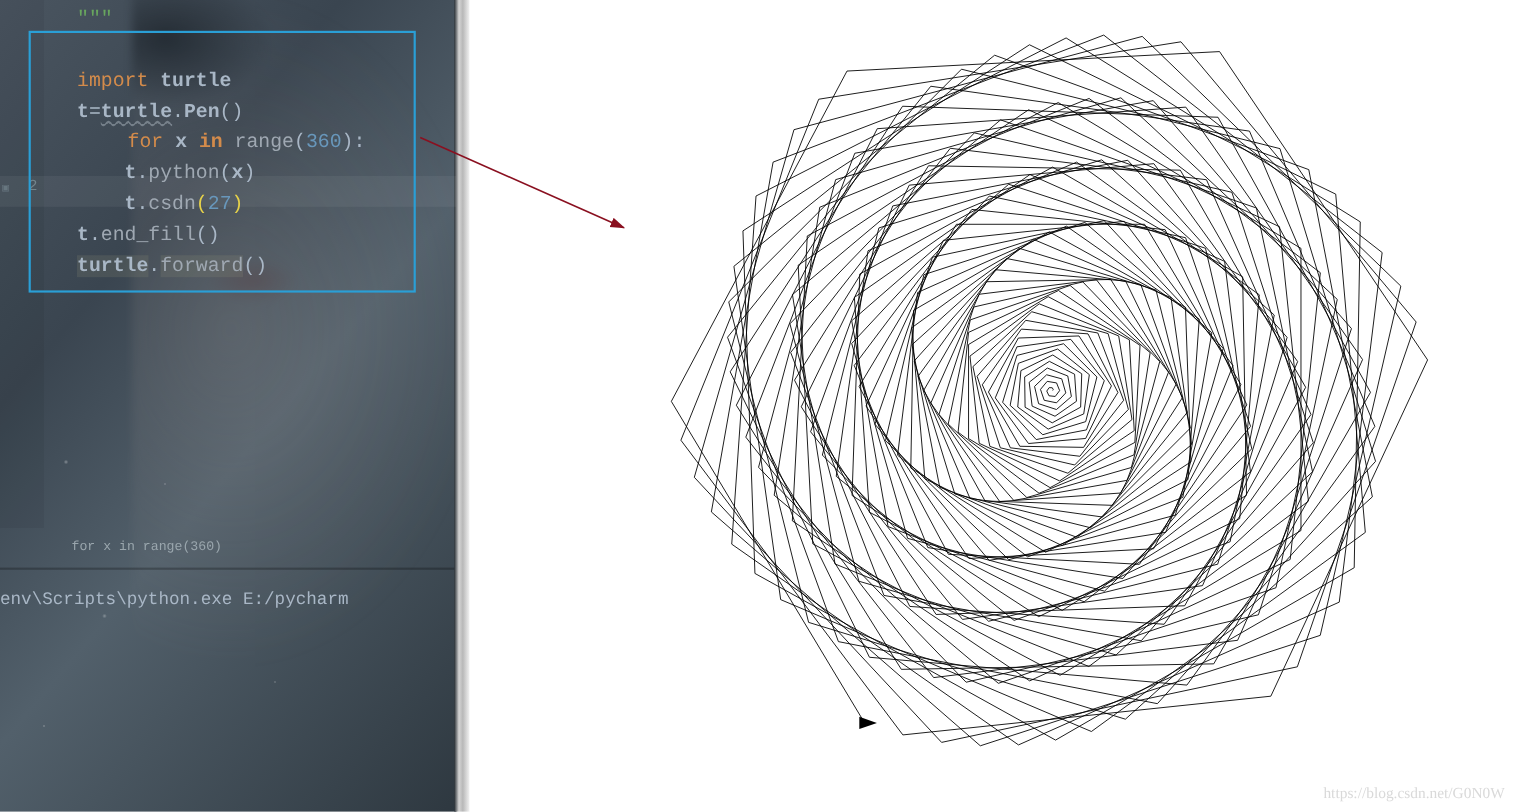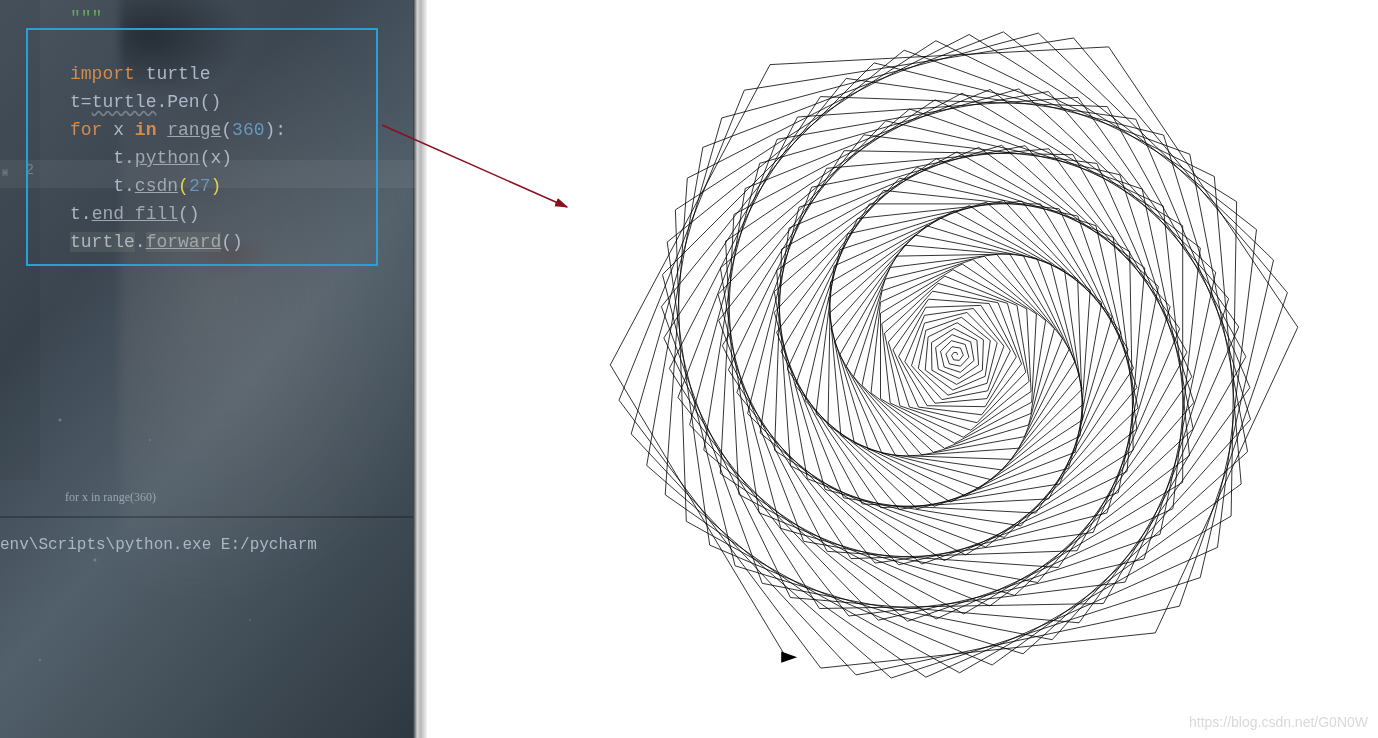--- a/index.html
+++ b/index.html
@@ -67,45 +67,45 @@
   .code {
     position: absolute;
     left: 70px;
     top: 4px;
     font-size: 18px;
     line-height: 28px;
     white-space: pre;
     z-index: 3;
   }
   .kw-import { color: #d38b4b; }
-  .kw-for    { color: #d38b4b; }
+  .kw-for    { color: #d38b4b; margin-left: 46px; }
   .kw-in     { color: #d38b4b; font-weight: bold; }
-  .name      { color: #a9b7c6; }
-  .func      { color: #9fa8b2; text-decoration: underline; }
+  .name      { color: #a9b7c6; font-weight: bold; }
+  .func      { color: #9fa8b2; }
   .num       { color: #6897bb; }
   .punc      { color: #a9b7c6; }
   .paren-y   { color: #e6d24a; font-weight: 500; }
   .ul        { text-decoration: underline wavy rgba(180,190,200,0.45); text-underline-offset:3px; }
   .ul2       { background: rgba(150,150,120,0.18); }
   .hl-line {
     position:absolute;
     left:0; width:415px; top:160px; height:28px;
     background: rgba(255,255,255,0.055);
     z-index:1;
   }
   .hl-line .mark { position:absolute; left:2px; top:6px; color:#67767f; font-size:10px; }
   .quotes { color:#68a65e; position:absolute; left:70px; top:4px; font-size:18px; line-height:28px; }
 
   .breadcrumb {
     position:absolute;
     left: 65px;
     top: 490px;
     color:#9aa6ad;
     font-size: 12px;
-    font-family: Liberation Serif, serif;
+    font-family: Liberation Mono, monospace;
   }
   .divider {
     position:absolute;
     left:0; top: 516px; width:415px; height:2px;
     background: rgba(0,0,0,0.25);
   }
   .console {
     position:absolute;
     left:0; top:536px;
     color:#a9b7c6;
@@ -125,21 +125,21 @@
     width: 951px; height:738px;
     background:#ffffff;
   }
   .spiral { position:absolute; left:110px; top:0; }
   .arrow  { position:absolute; left:-50px; top:115px; z-index:10; }
   .watermark {
     position:absolute;
     right:10px; bottom:8px;
     color:#d9d9d9;
     font-size:14px;
-    font-family: Liberation Sans, sans-serif;
+    font-family: Liberation Serif, serif;
   }
 </style>
 </head>
 <body>
 
 <div class="left-panel">
   <div class="face-bg"></div>
   <div class="sparkles"></div>
 
   <div class="gutter">

